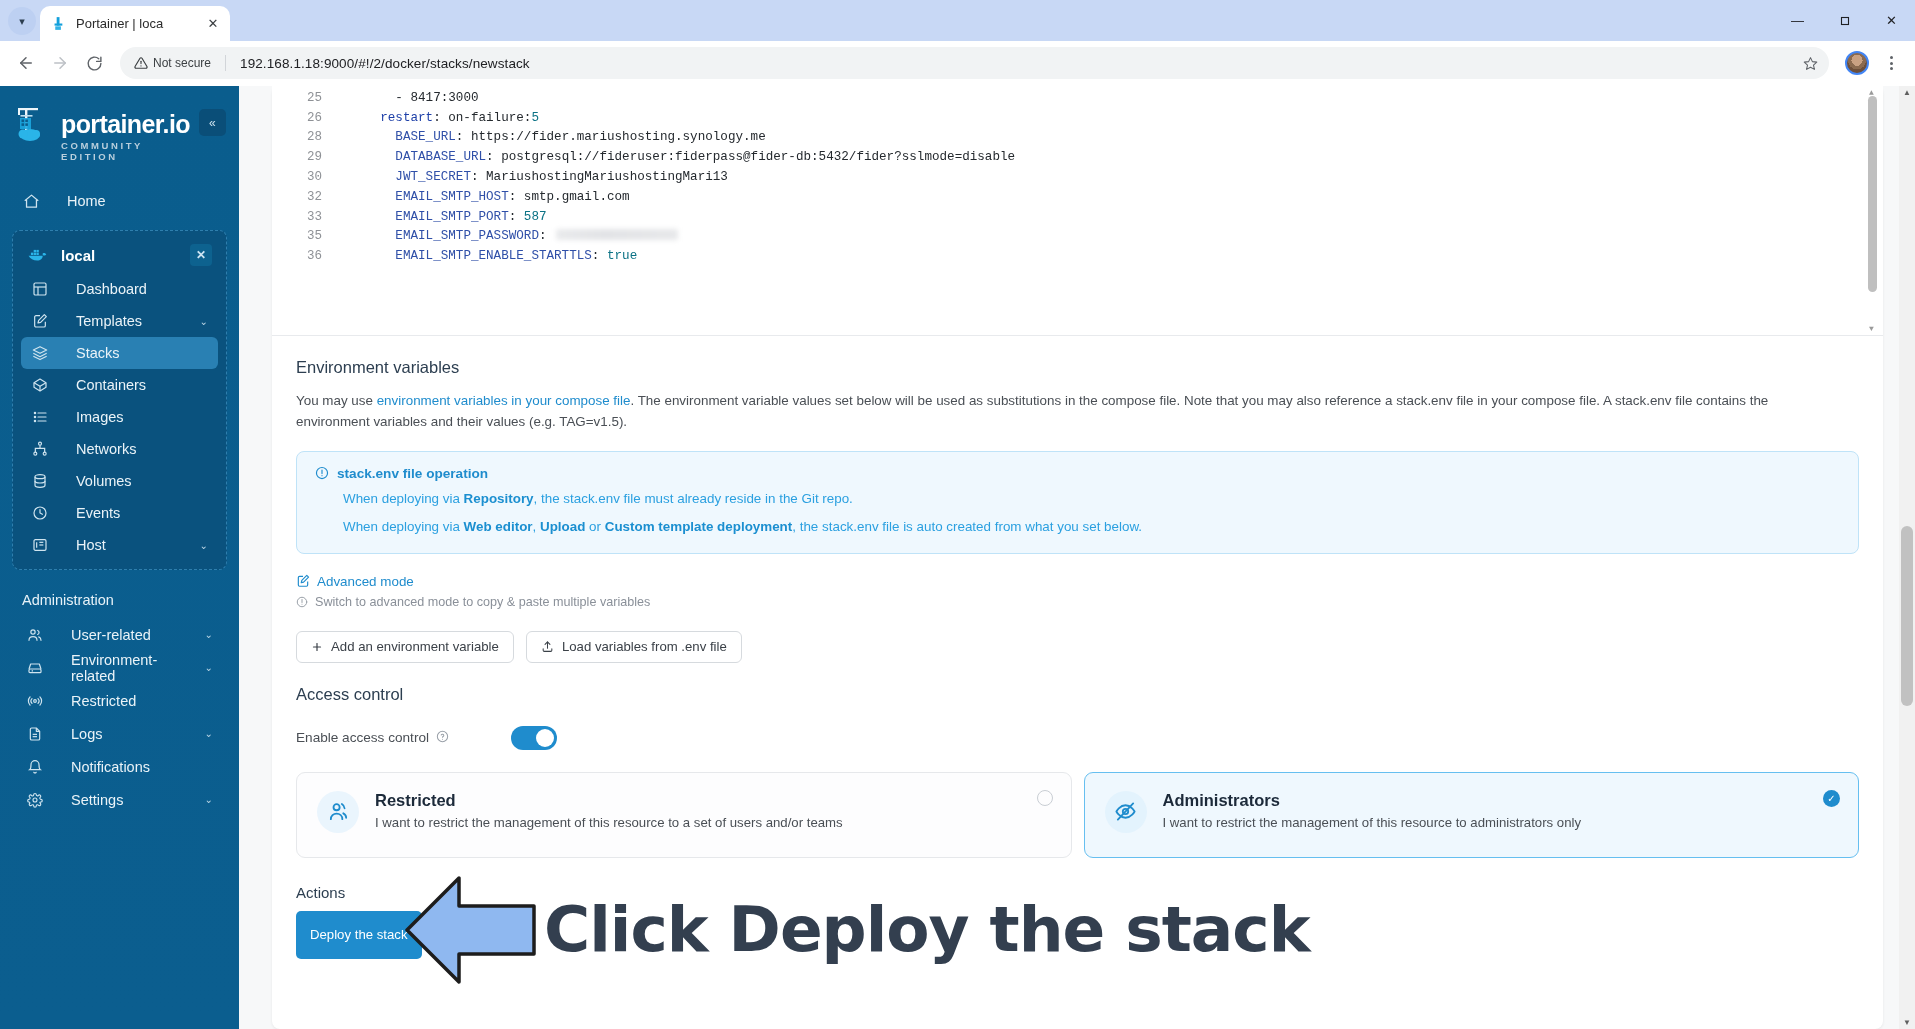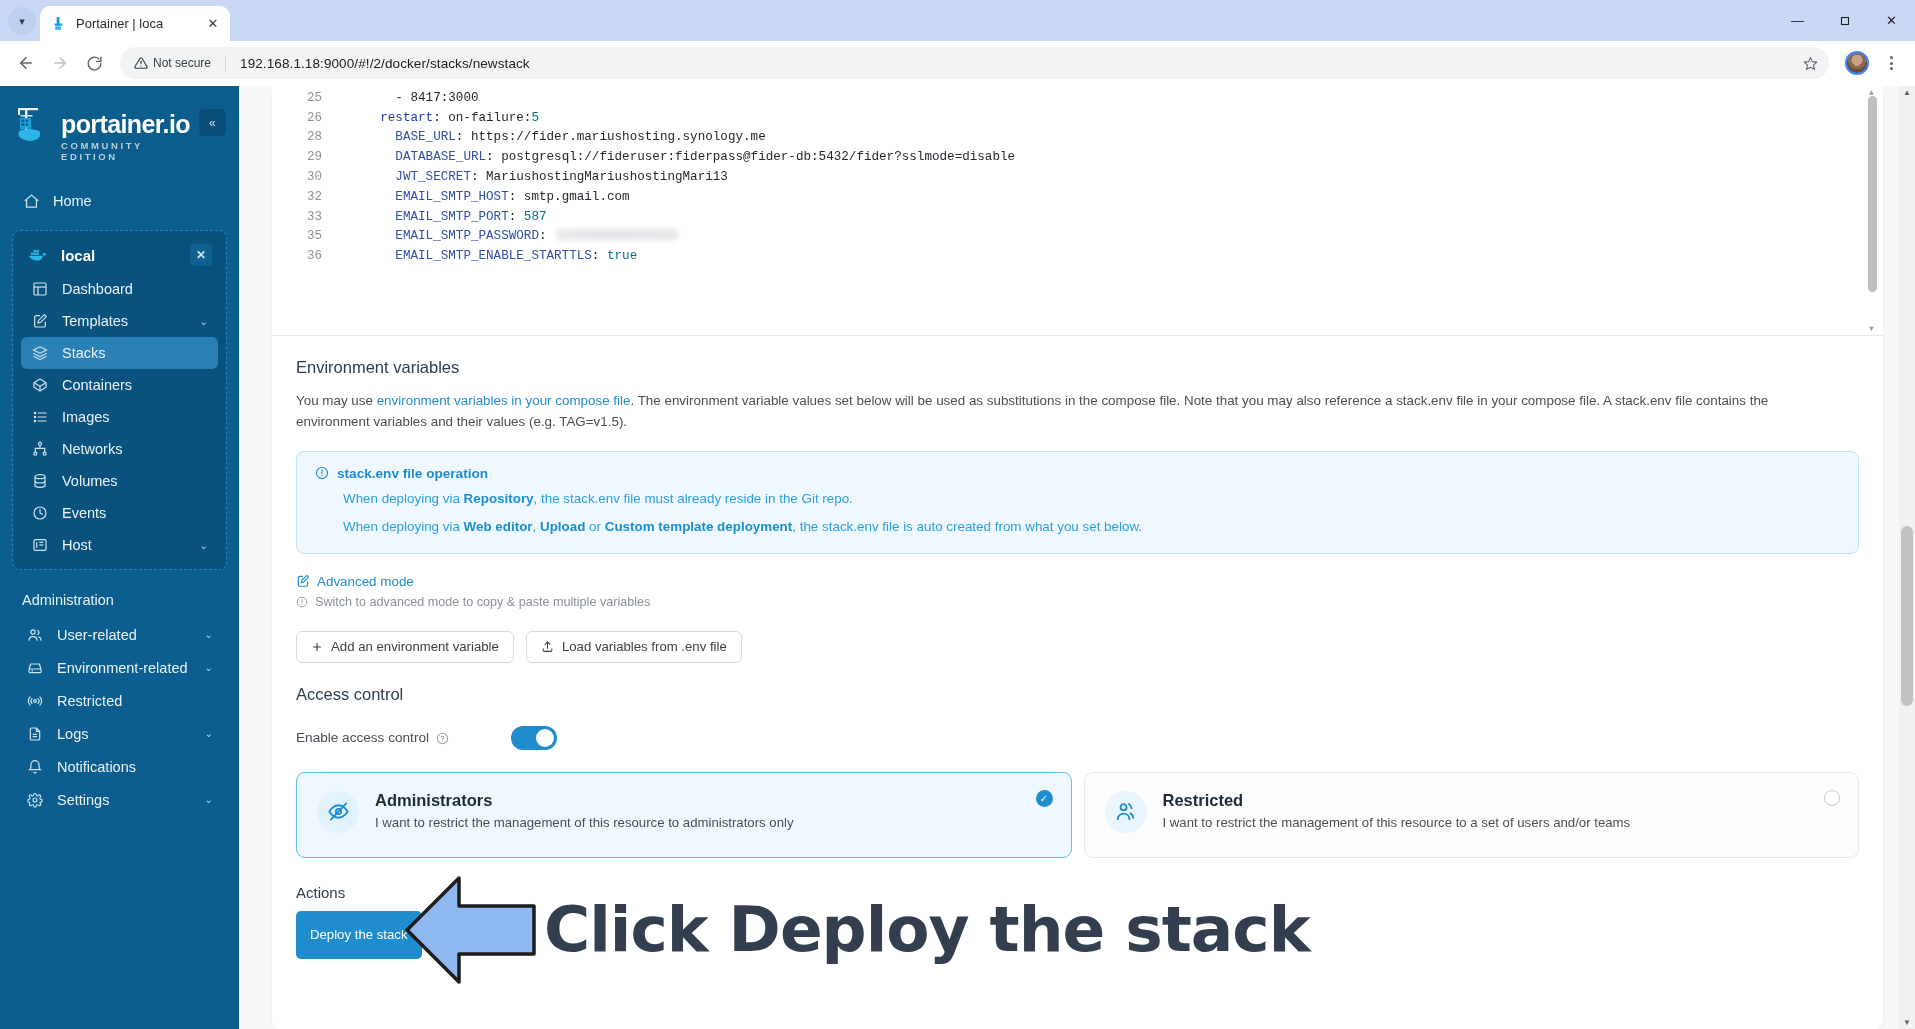--- a/index.html
+++ b/index.html
@@ -80,21 +80,21 @@
   .brand-text { flex:1; padding-top:6px; }
   .brand-name { font-size:25px; font-weight:700; letter-spacing:-0.6px; line-height:1; color:#fff; }
   .brand-sub { font-size:9.5px; letter-spacing:2.6px; color:#b9cfdd; margin-top:3px; font-weight:600;}
   .collapse-btn {
     width:27px;height:27px;border-radius:5px;background:#0a4e78;display:flex;
     align-items:center;justify-content:center;color:#cfe3ef;font-size:12px;flex:0 0 27px;
     margin-top:3px;
   }
   .nav-home { margin:22px 12px 0 12px; }
   .nav-item {
-    display:flex;align-items:center;gap:13px;height:34px;padding:0 10px;border-radius:6px;
+    display:flex;align-items:center;gap:27px;height:34px;padding:0 10px;border-radius:6px;
     font-size:14.5px;color:#eaf3f8; cursor:pointer; position:relative;
   }
   .nav-item .ico { width:18px;height:18px;flex:0 0 18px;display:flex;align-items:center;justify-content:center;color:#cfe4ef; }
   .nav-item .chev { margin-left:auto; font-size:10px; color:#bdd7e6; }
   .env-group {
     margin:12px 12px 0 12px; border:1px dashed #2e7fae; border-radius:8px;
     background:#0a527e; padding:6px 4px 8px 4px;
   }
   .env-head { display:flex;align-items:center;gap:12px;height:36px;padding:0 10px;font-size:15px;font-weight:600; }
   .env-head .close-x {
@@ -173,21 +173,21 @@
     display:flex; align-items:center; gap:8px; padding:0 14px;
     font-size:13.2px; color:#3b4148; cursor:pointer;
   }
 
   .toggle {
     width:46px;height:24px;border-radius:14px;background:#1f8ccd;position:relative;
     cursor:pointer; flex:0 0 46px;
   }
   .toggle .knob { position:absolute;right:3px;top:3px;width:18px;height:18px;border-radius:50%;background:#fff; }
   .ac-row { display:flex; align-items:center; margin-top:8px; }
-  .ac-label { font-size:13.6px;color:#4a4f55;display:flex;align-items:flex-end;gap:7px;width:215px; }
+  .ac-label { font-size:13.6px;color:#4a4f55;display:flex;align-items:flex-start;gap:7px;width:215px; }
 
   .cards { display:flex; gap:12px; margin-top:22px; }
   .choice {
     flex:1; border-radius:9px; padding:18px 20px 24px 20px; position:relative;
     display:flex; gap:16px; align-items:flex-start; cursor:pointer;
   }
   .choice.selected { background:#eff8fe; border:1px solid #66bff0; }
   .choice.plain { background:#fdfdfe; border:1px solid #e6e8eb; }
   .choice-ico {
     width:42px;height:42px;border-radius:50%;background:#e3f3fd;flex:0 0 42px;
@@ -674,49 +674,49 @@
                     <line x1="12" y1="17" x2="12.01" y2="17"></line>
                   </svg>
               </span>
             </span>
             <div class="toggle">
                 <span class="knob"></span>
               </div>
           </div>
 
           <div class="cards">
-            <div class="choice selected">
-              <span class="choice-ico">
-                <svg class="svgicon" width="23" height="23" viewBox="0 0 24 24" fill="none" stroke="#1f8ccd" stroke-width="1.9" stroke-linecap="round" stroke-linejoin="round">
-                    <path d="M2.5 12S6 5.5 12 5.5 21.5 12 21.5 12 18 18.5 12 18.5 2.5 12 2.5 12z"></path>
-                    <circle cx="12" cy="12" r="2.8"></circle>
-                    <line x1="4" y1="20.5" x2="20" y2="3.5"></line>
-                  </svg>
-              </span>
-              <span>
-                <span class="choice-title">Administrators</span>
-                <div class="choice-desc">I want to restrict the management of this resource to administrators only</div>
-              </span>
-              <span class="choice-check">✓</span>
-            </div>
             <div class="choice plain">
               <span class="choice-ico">
                 <svg class="svgicon" width="23" height="23" viewBox="0 0 24 24" fill="none" stroke="#1f8ccd" stroke-width="1.9" stroke-linecap="round" stroke-linejoin="round">
                     <circle cx="10" cy="7.5" r="3.2"></circle>
                     <path d="M4 20c0-3.4 2.7-5.8 6-5.8s6 2.4 6 5.8"></path>
                     <path d="M15.5 4.2a6 6 0 0 1 2.8 4.4"></path>
                     <path d="M17 13.9c1.8.9 3 2.6 3 4.6"></path>
                   </svg>
               </span>
               <span>
                 <span class="choice-title">Restricted</span>
                 <div class="choice-desc">I want to restrict the management of this resource to a set of users and/or teams</div>
               </span>
               <span class="choice-radio"></span>
             </div>
+            <div class="choice selected">
+              <span class="choice-ico">
+                <svg class="svgicon" width="23" height="23" viewBox="0 0 24 24" fill="none" stroke="#1f8ccd" stroke-width="1.9" stroke-linecap="round" stroke-linejoin="round">
+                    <path d="M2.5 12S6 5.5 12 5.5 21.5 12 21.5 12 18 18.5 12 18.5 2.5 12 2.5 12z"></path>
+                    <circle cx="12" cy="12" r="2.8"></circle>
+                    <line x1="4" y1="20.5" x2="20" y2="3.5"></line>
+                  </svg>
+              </span>
+              <span>
+                <span class="choice-title">Administrators</span>
+                <div class="choice-desc">I want to restrict the management of this resource to administrators only</div>
+              </span>
+              <span class="choice-check">✓</span>
+            </div>
           </div>
 
           <div class="actions-wrap">
             <div class="actions-title">Actions</div>
             <button class="btn-deploy">Deploy the stack</button>
 
             <div class="annot">
               <span>
                 <svg class="svgicon" width="137" height="112" viewBox="0 0 137 112">
                   <polygon points="6,56 58,4 58,32 133,32 133,80 58,80 58,108" fill="#8fb8f0" stroke="#1d1d1d" stroke-width="3.5" stroke-linejoin="round"></polygon>

